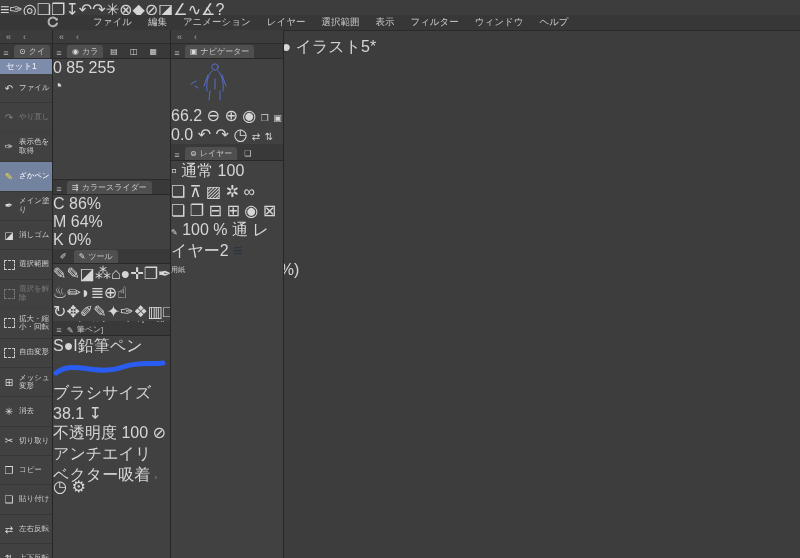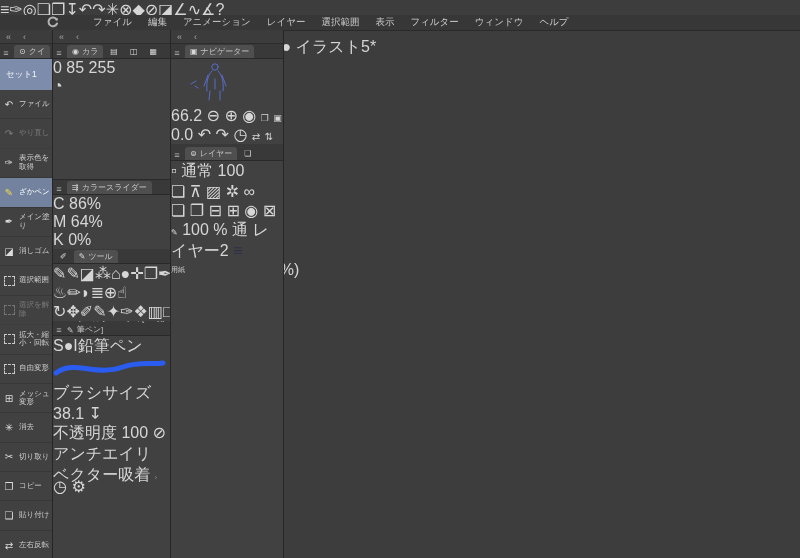--- a/index.html
+++ b/index.html
@@ -44,21 +44,21 @@
   .ptabs{height:14px;display:flex;align-items:flex-end;background:#393939;
          border-bottom:1px solid #292929;font-size:8px;color:#c6c6c6;overflow:hidden;}
   .hamb{width:12px;text-align:center;color:#b8b8b8;font-size:9px;flex:none;}
   .ptab{padding:1px 5px;background:#4f4f4f;border-radius:3px 3px 0 0;margin-left:2px;
         display:flex;gap:3px;align-items:center;height:11px;white-space:nowrap;overflow:hidden;}
   .ptab .ic{font-size:8px;color:#d8d8d8;}
   .ptab.ghost{background:transparent;color:#8d8d8d;}
 
   
   .qa-set{height:15px;background:#7e8cab;color:#f4f6fb;font-size:8.5px;
-          display:flex;align-items:center;padding:8px 6px;}
+          display:flex;align-items:center;padding:0 6px;}
   .qa-item{height:28.4px;display:flex;align-items:center;gap:3px;padding:0 2px;
            border-bottom:1px solid #373737;color:#d0d0d0;}
   .qa-item.sel{background:#72829f;color:#fff;}
   .qa-item.dim{opacity:.38;}
   .qicon{width:14px;font-size:10px;text-align:center;color:#dcdcdc;flex:none;}
   .qicon.yel{color:#ead64e;}
   .qicon.dashbox{font-size:0;}
   .qicon.dashbox::before{content:"";display:block;margin:0 auto;width:9px;height:8px;border:1px dashed #c9c9c9;}
   .qlabel{font-size:7.5px;line-height:8.5px;letter-spacing:0;overflow:hidden;}
 

